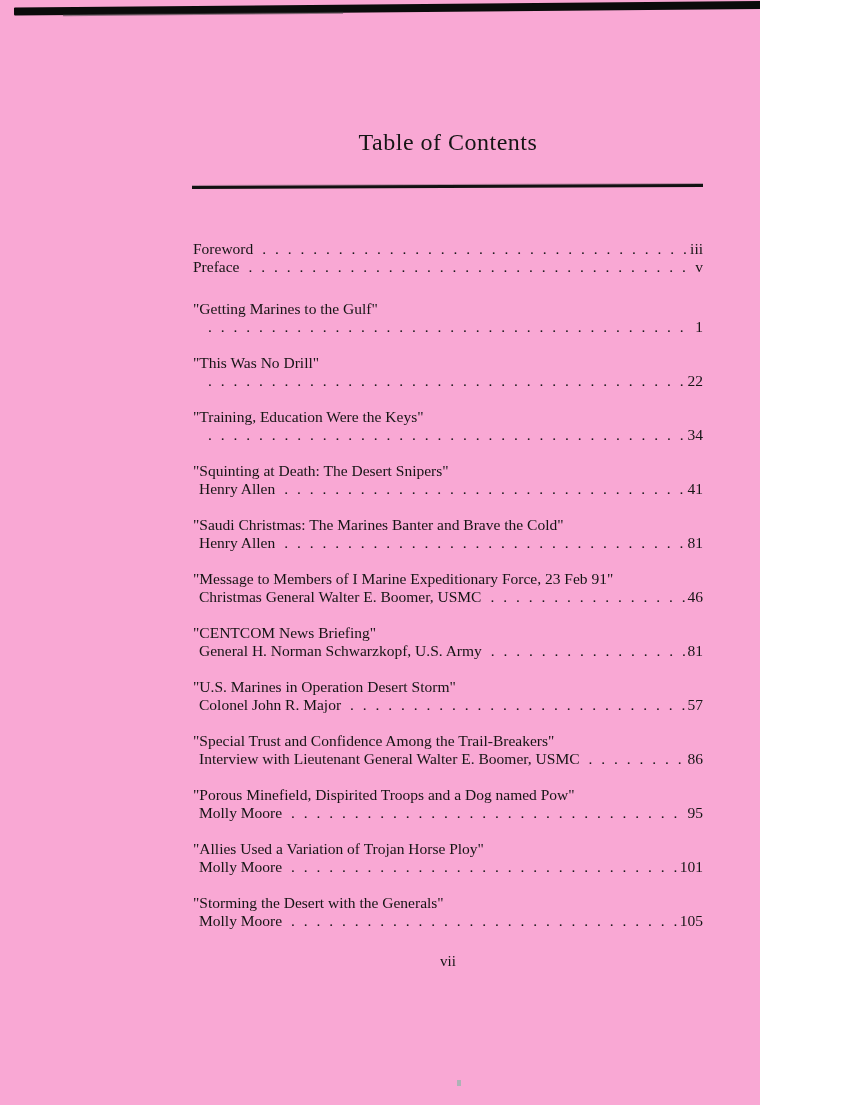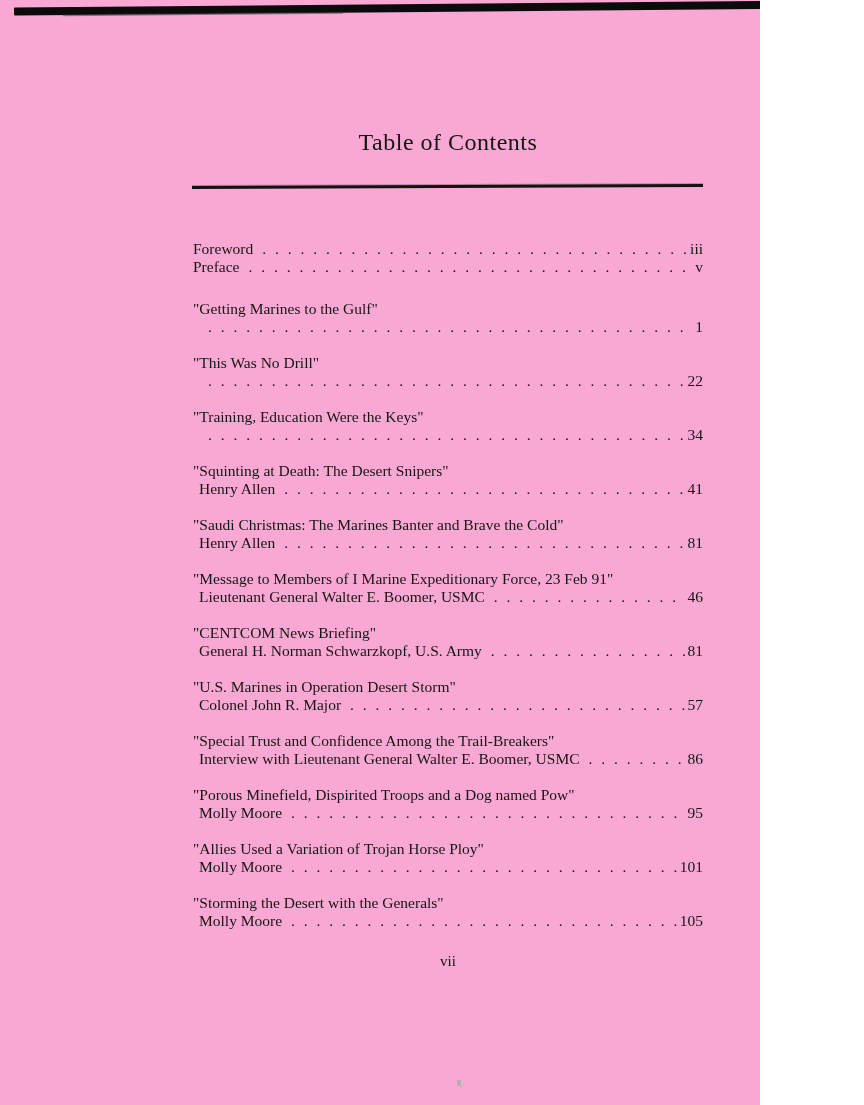--- a/index.html
+++ b/index.html
@@ -178,21 +178,21 @@
     <div class="row">
       <span class="label author">Henry Allen</span>
       <span class="dots">. . . . . . . . . . . . . . . . . . . . . . . . . . . . . . . . . . . . . . . . . . . . . . . . . . . . . . . . . . . . . . . . . . . . . . </span>
       <span class="pageno">81</span>
     </div>
   </div>
 
   <div class="entry">
     <div class="etitle">"Message to Members of I Marine Expeditionary Force, 23 Feb 91"</div>
     <div class="row">
-      <span class="label author">Lieutenant General Walter E. Boomer, USMC</span>
+      <span class="label author">Christmas General Walter E. Boomer, USMC</span>
       <span class="dots">. . . . . . . . . . . . . . . . . . . . . . . . . . . . . . . . . . . . . . . . . . . . . . . . . . . . . . . . . . . . . . . . . . . . . . </span>
       <span class="pageno">46</span>
     </div>
   </div>
 
   <div class="entry">
     <div class="etitle">"CENTCOM News Briefing"</div>
     <div class="row">
       <span class="label author">General H. Norman Schwarzkopf, U.S. Army</span>
       <span class="dots">. . . . . . . . . . . . . . . . . . . . . . . . . . . . . . . . . . . . . . . . . . . . . . . . . . . . . . . . . . . . . . . . . . . . . . </span>

